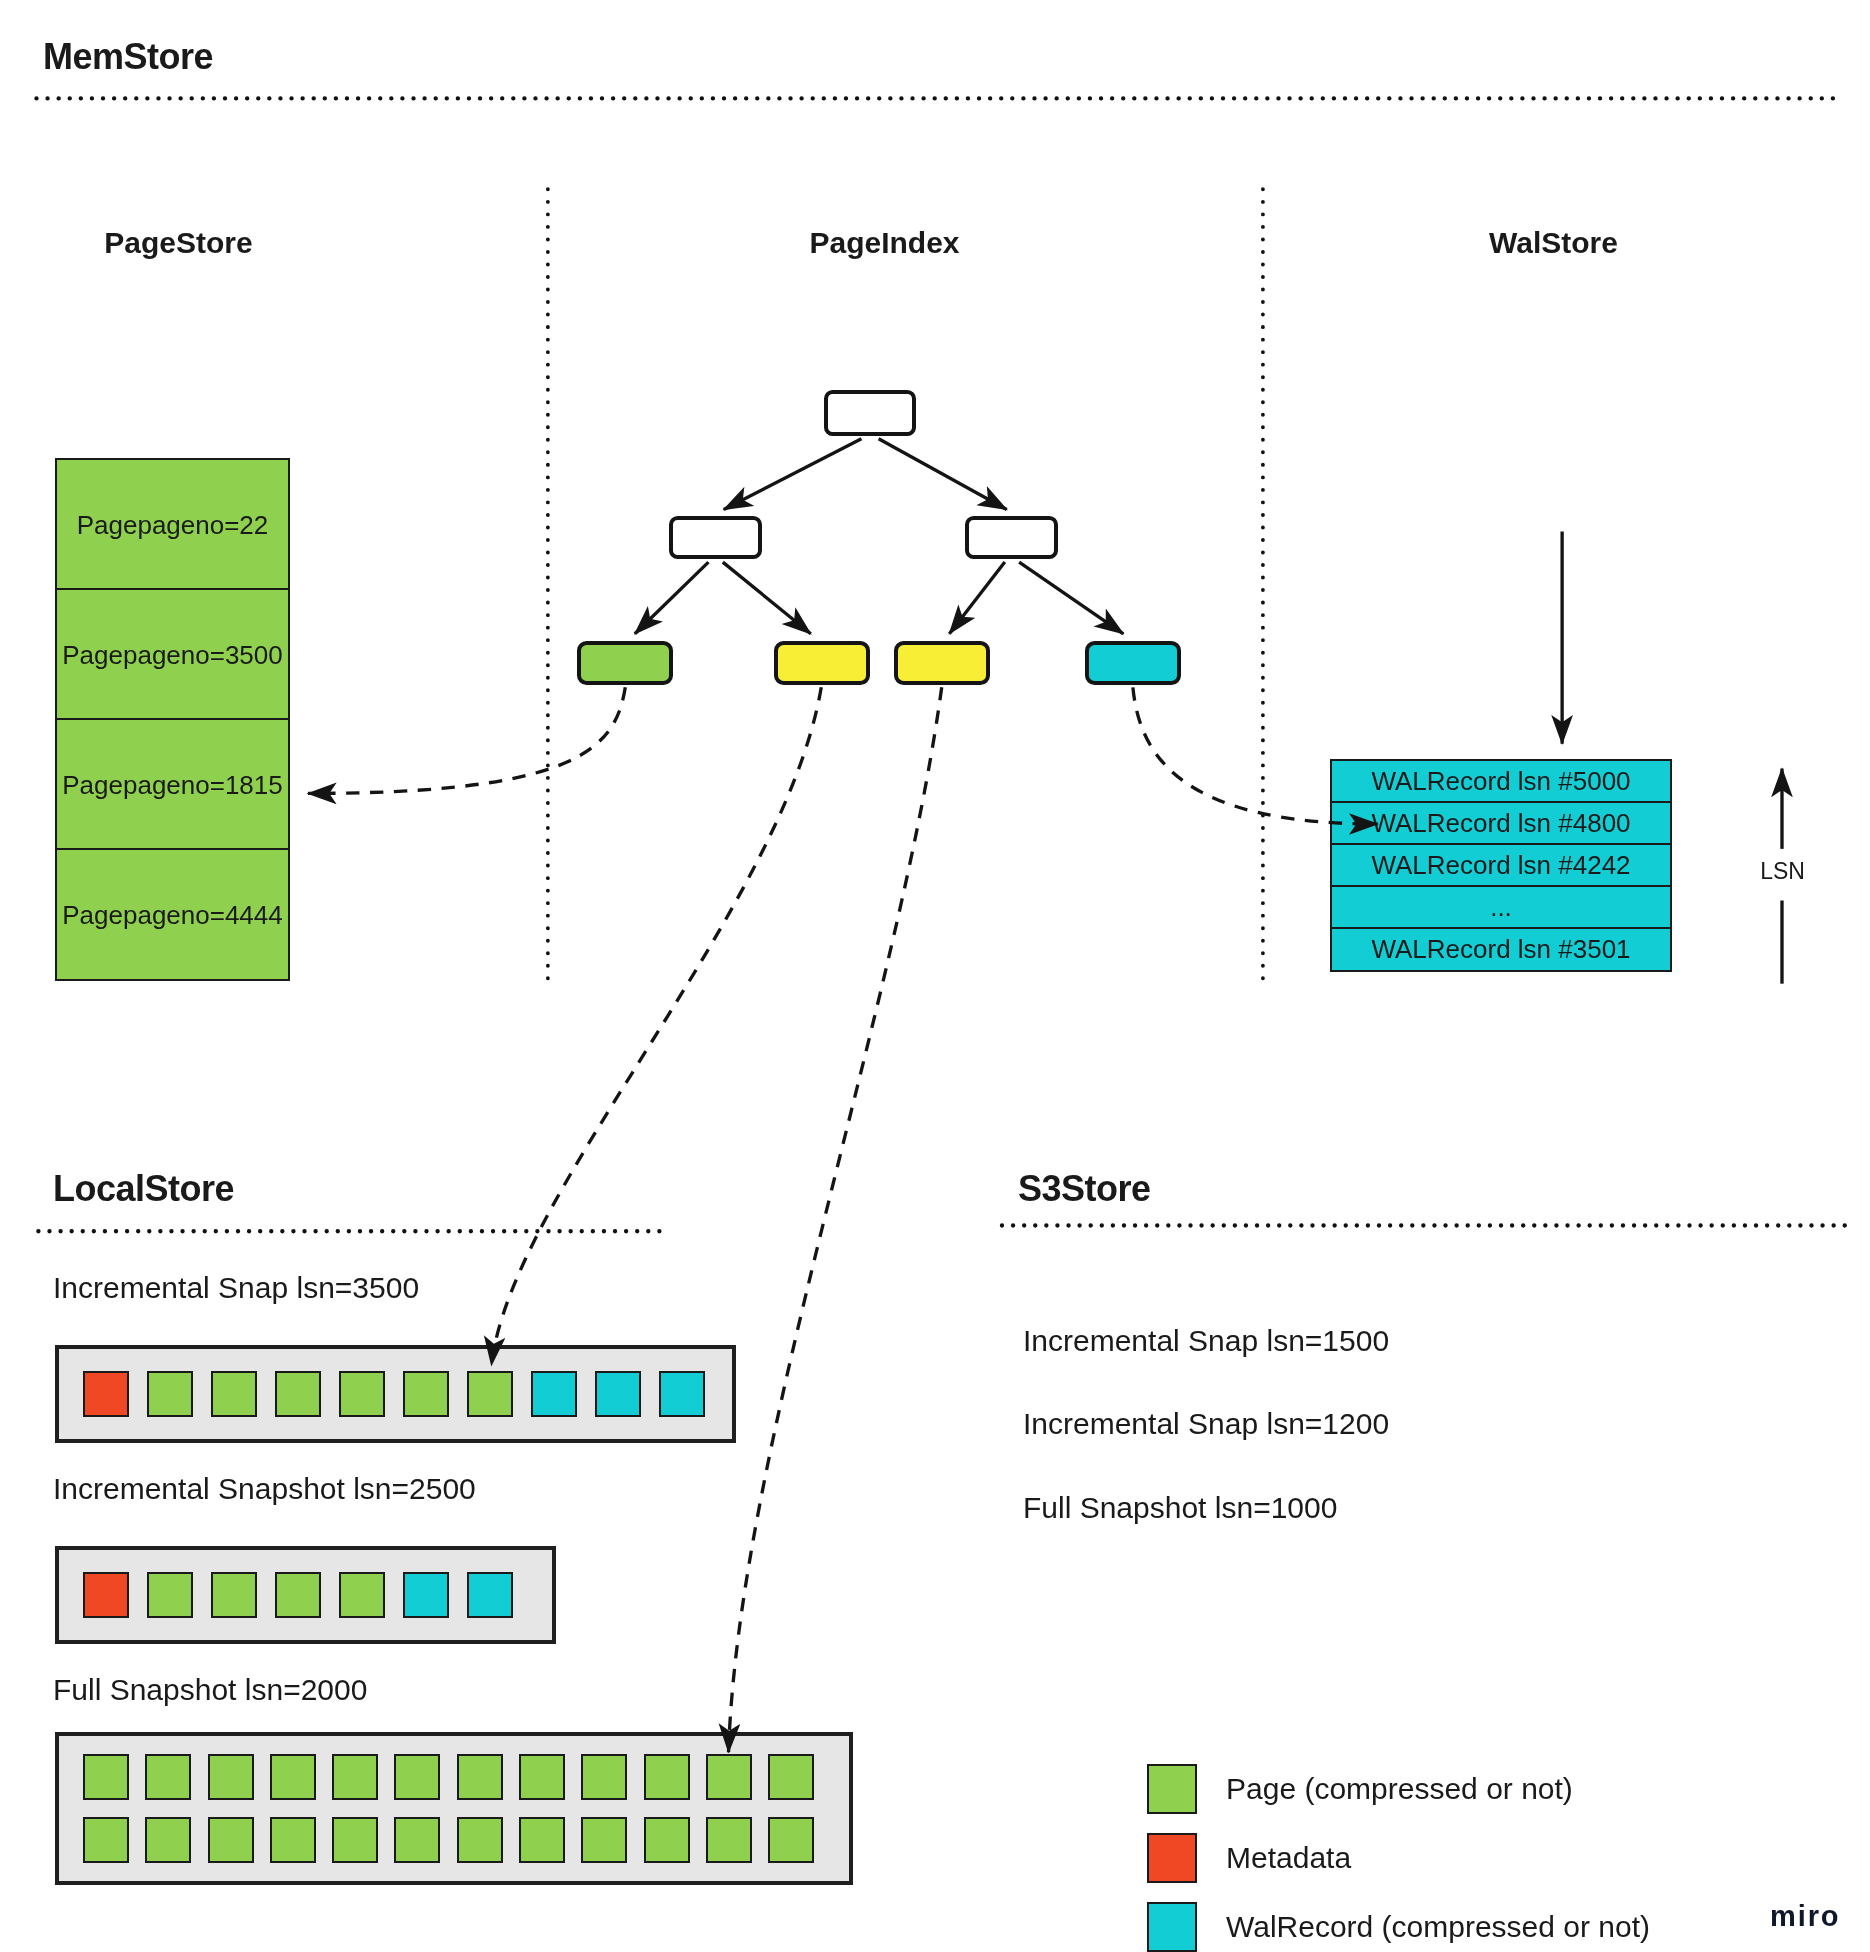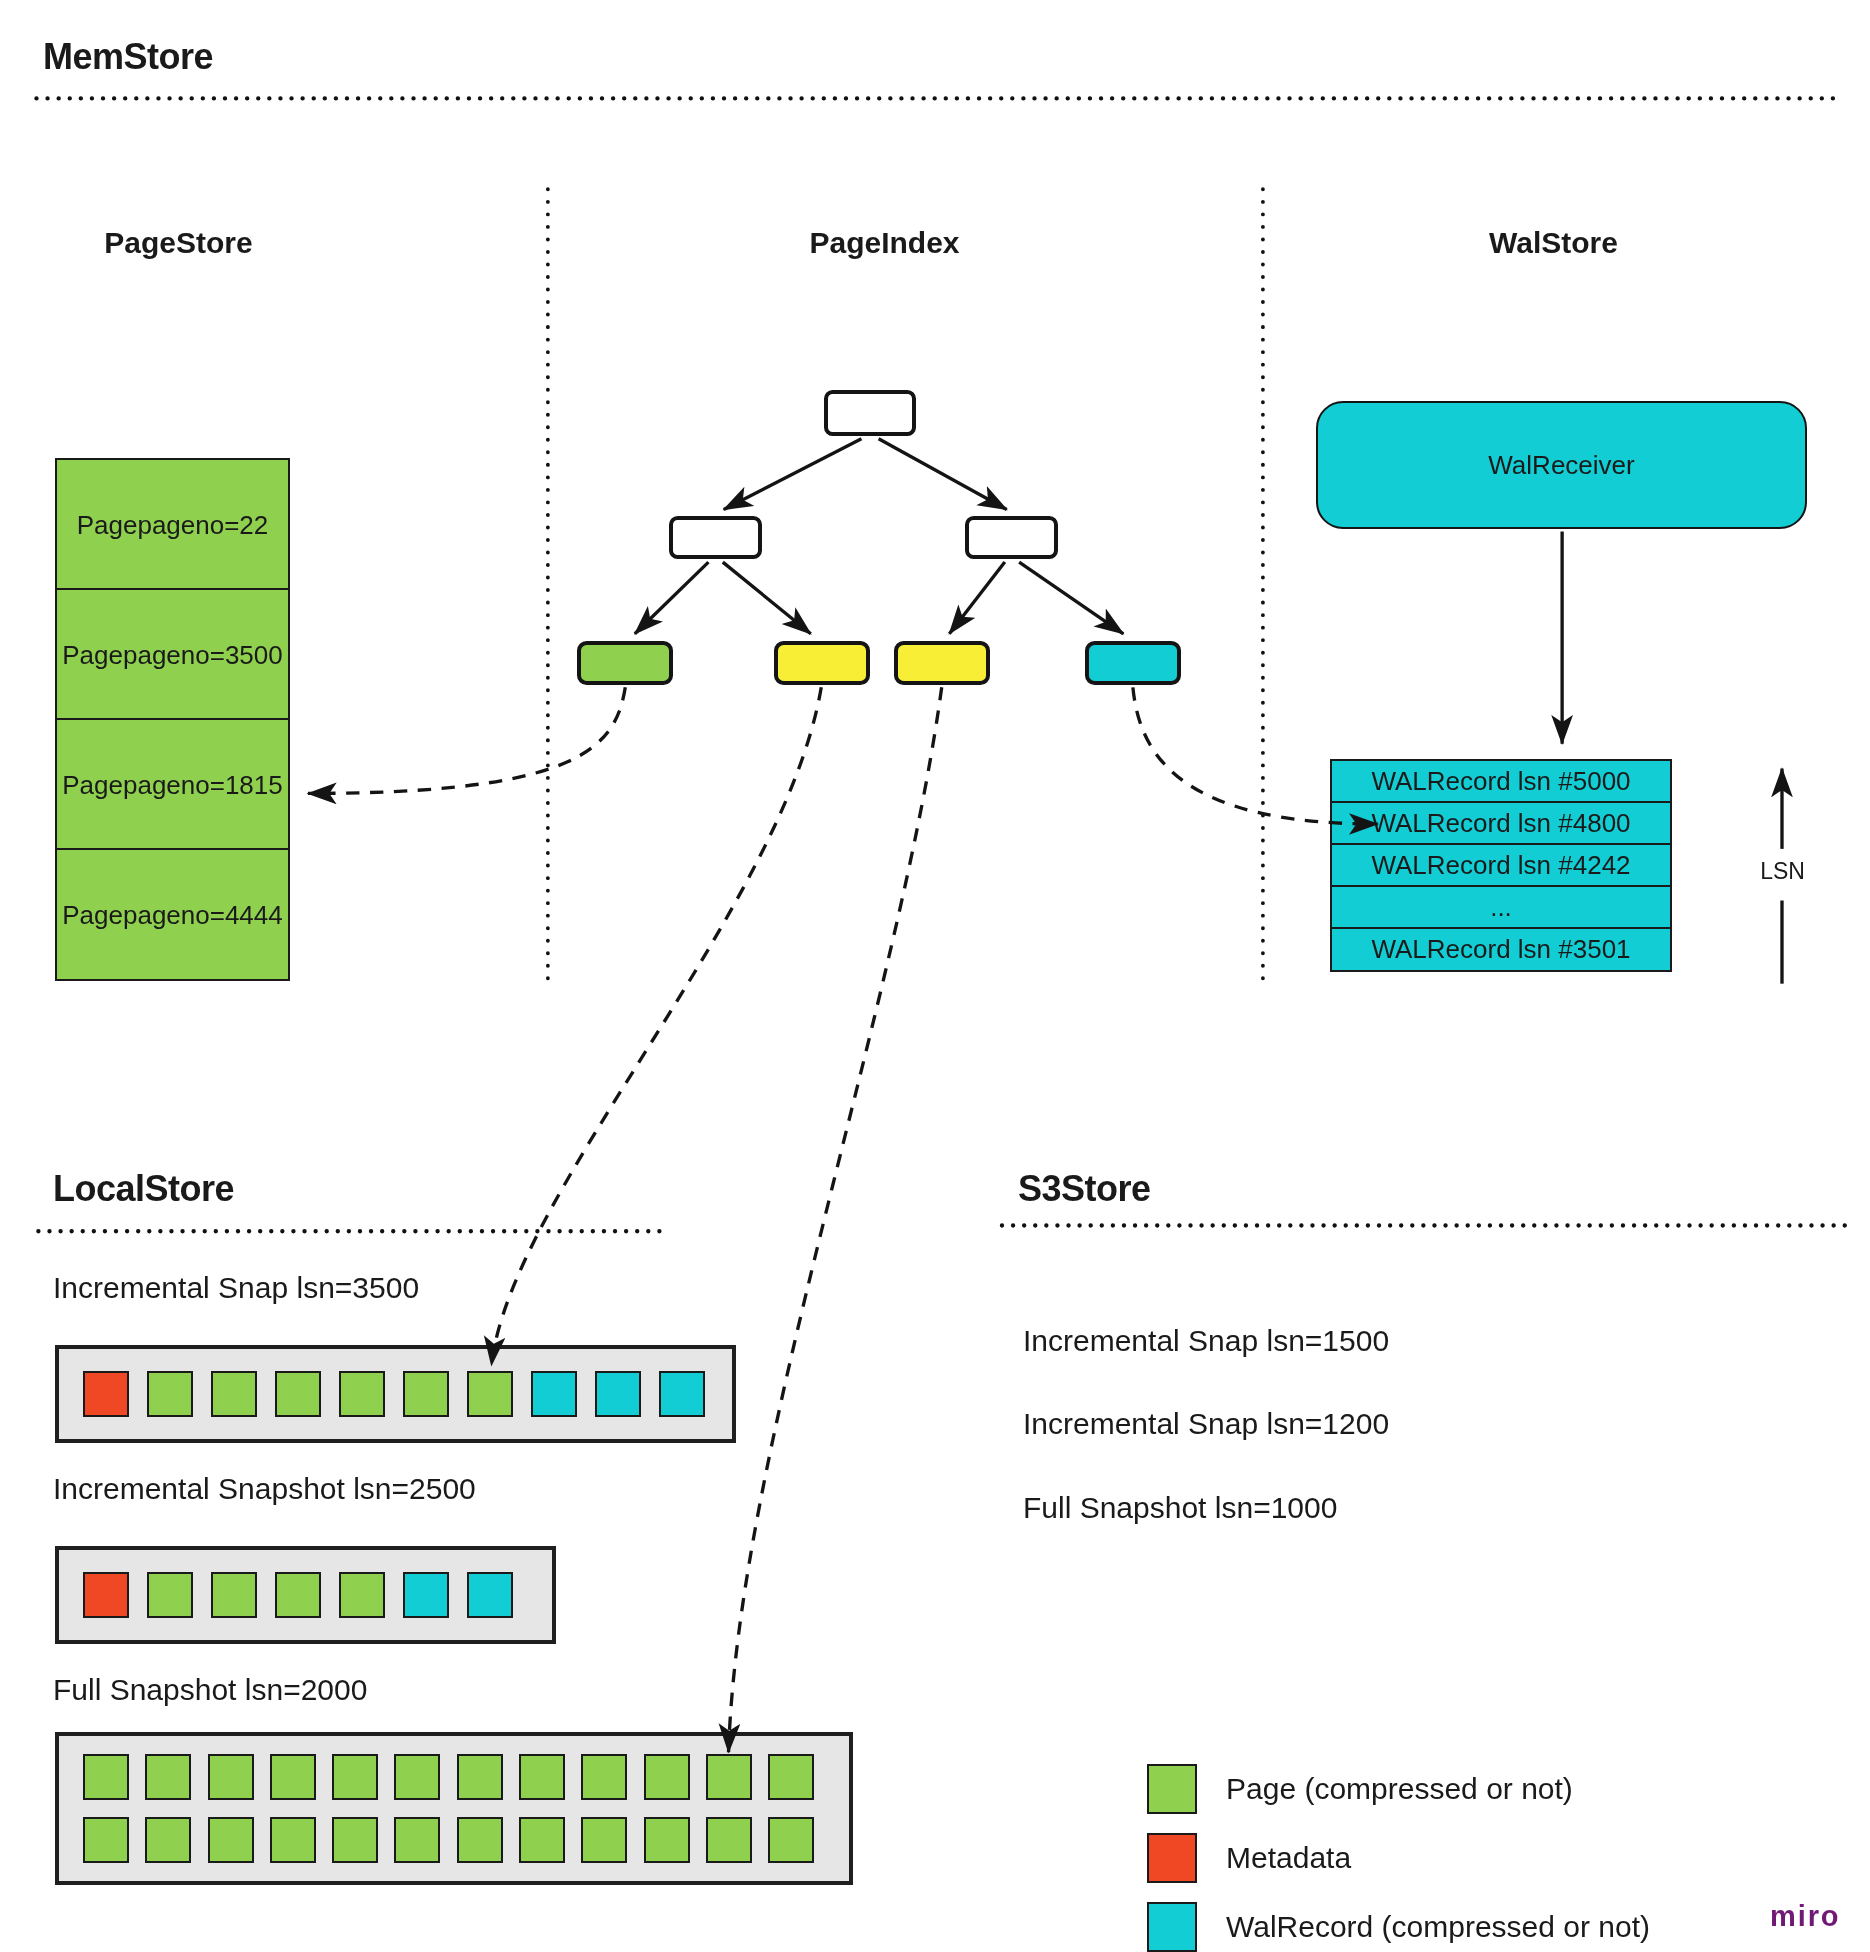--- a/index.html
+++ b/index.html
@@ -42,21 +42,21 @@
     background:#e6e6e6;border:4.8px solid #1f1f1f;display:flex;align-items:center;
     gap:18px;padding-left:24px;
   }
   .bar3{flex-direction:column;align-items:flex-start;justify-content:center;gap:17px;padding-left:24px;}
   .brow{display:flex;gap:16.3px;}
   .sq{width:46px;height:46px;border:2.9px solid #1a1a1a;box-sizing:border-box;flex:0 0 auto;}
   
   .legend{left:1147px;top:1764px;display:flex;flex-direction:column;gap:19px;}
   .lrow{display:flex;align-items:center;gap:29px;}
   .lsq{width:50px;height:50px;border:2.9px solid #1a1a1a;box-sizing:border-box;}
-  .watermark{left:1770px;top:1900px;font-size:29px;font-weight:600;color:#701a75;letter-spacing:1.9px;}
+  .watermark{left:1770px;top:1900px;font-size:29px;font-weight:600;color:#0f172a;letter-spacing:1.9px;}
   svg.overlay{position:absolute;left:0;top:0;width:1871px;height:1953px;pointer-events:none;}
 </style>
 </head>
 <body>
 
 <div class="canvas">
 
   <div class="abs sec-title" style="left:43px;top:36px;">MemStore</div>
 
   <div class="abs col-label" style="left:59px;top:226px;">PageStore</div>
@@ -83,23 +83,20 @@
     </div>
 
   <div class="tnode" style="left:824px;top:390px;width:92px;height:46px;"></div>
   <div class="tnode" style="left:669px;top:516px;width:93px;height:43px;"></div>
   <div class="tnode" style="left:965px;top:516px;width:93px;height:43px;"></div>
   <div class="tnode tleaf" style="left: 577px; top: 641px; width: 96px; height: 44px; background: rgb(143, 209, 79);"></div>
   <div class="tnode tleaf" style="left: 774px; top: 641px; width: 96px; height: 44px; background: rgb(247, 238, 53);"></div>
   <div class="tnode tleaf" style="left: 894px; top: 641px; width: 96px; height: 44px; background: rgb(247, 238, 53);"></div>
   <div class="tnode tleaf" style="left: 1085px; top: 641px; width: 96px; height: 44px; background: rgb(18, 205, 212);"></div>
 
-  <div class="abs walreceiver" style="background: rgb(18, 205, 212);">
-    <span>WalReceiver</span>
-  </div>
   <div class="abs wstack">
       <div class="wrow" style="background: rgb(18, 205, 212);">WALRecord lsn #5000</div>
       <div class="wrow" style="background: rgb(18, 205, 212);">WALRecord lsn #4800</div>
       <div class="wrow" style="background: rgb(18, 205, 212);">WALRecord lsn #4242</div>
       <div class="wrow" style="background: rgb(18, 205, 212);">...</div>
       <div class="wrow" style="background: rgb(18, 205, 212);">WALRecord lsn #3501</div>
     </div>
   <div class="abs lsn-label">LSN</div>
 
   <div class="abs sec-title" style="left:53px;top:1168px;">LocalStore</div>

